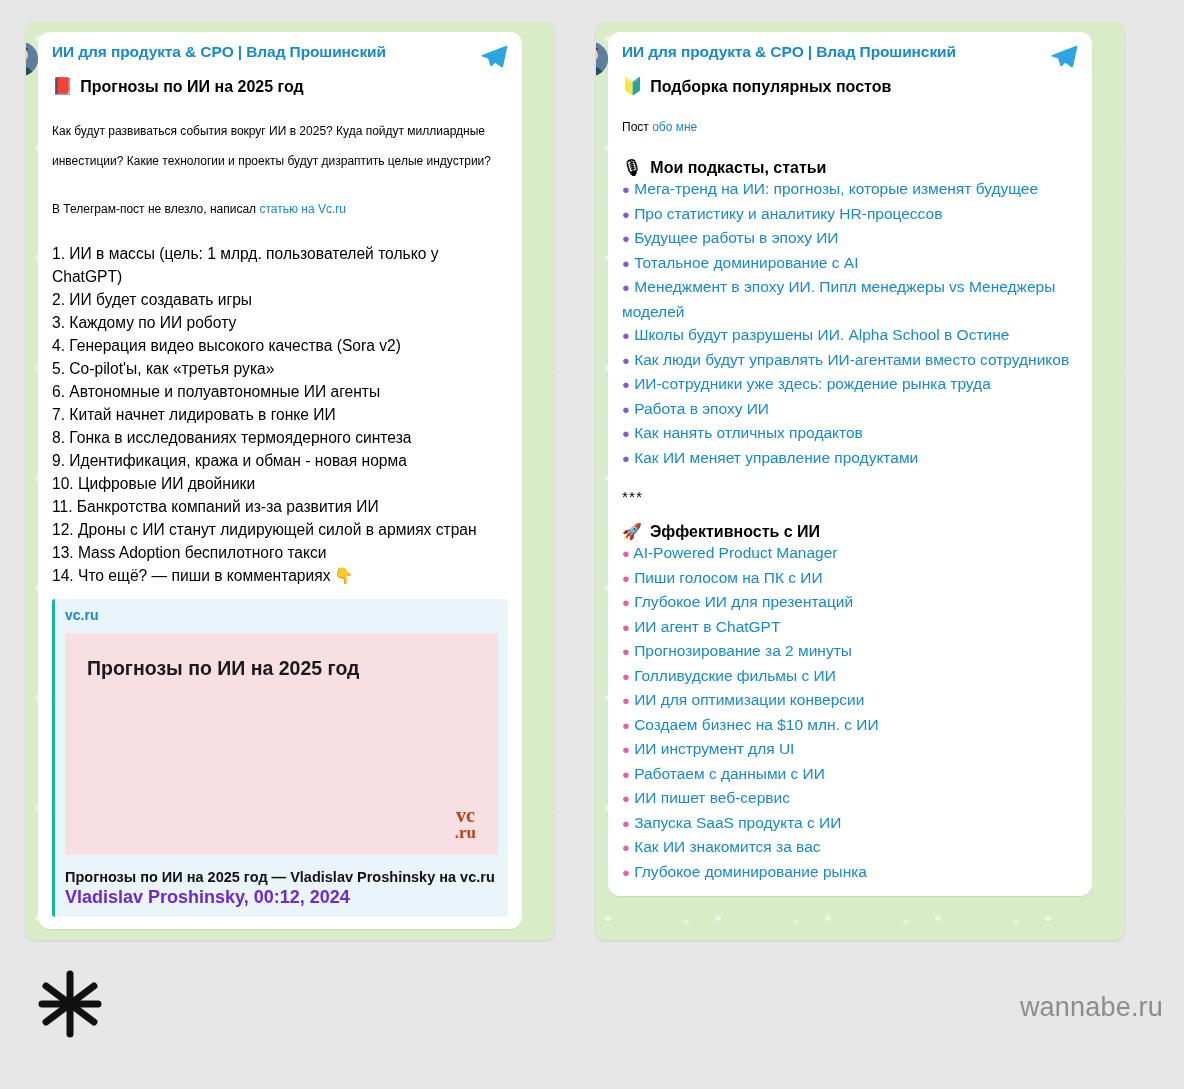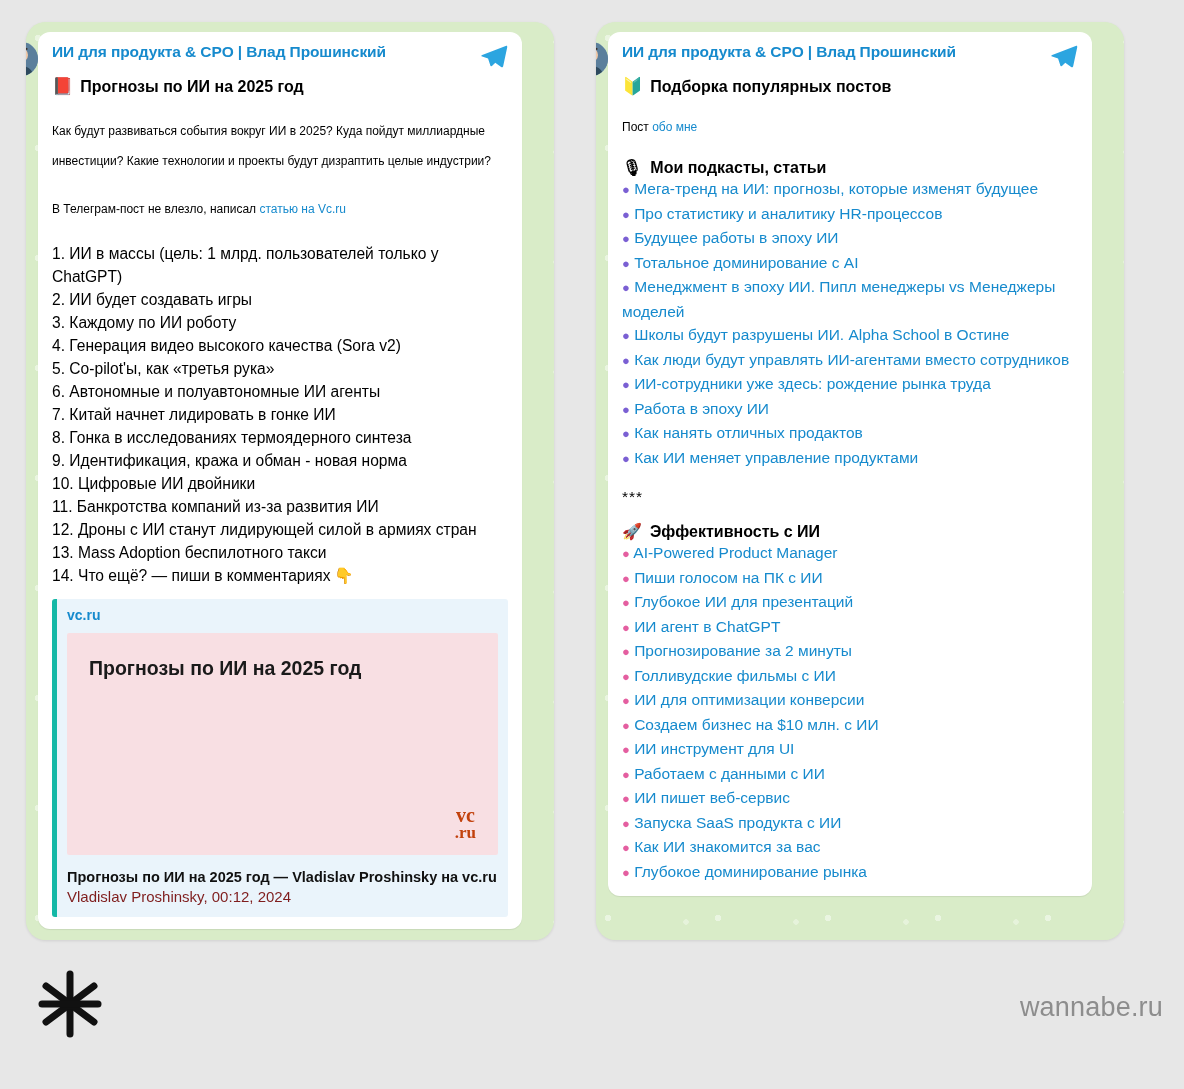--- a/index.html
+++ b/index.html
@@ -19,21 +19,21 @@
     left: 0; top: 0;
     width: 1184px;
     height: 944px;
     background: #e7e7e7;
   }
   .card {
     position: absolute;
     top: 22px;
     width: 528px;
     height: 918px;
-    border-radius: 20px;
+    border-radius: 8px;
     background: #d8ebc7;
     overflow: hidden;
     box-shadow: 0 1px 3px rgba(0,0,0,0.10);
   }
   .card-left { left: 26px; }
   .card-right { left: 596px; }
 
   
   .doodle {
     position: absolute;
@@ -123,21 +123,21 @@
     font-size: 15.6px;
     line-height: 23px;
     color: #000;
   }
   .numbered div { margin: 0; }
   .b { font-weight: bold; }
 
   
   .preview {
     margin-top: 12px;
-    border-left: 5px solid #14b8a6;
+    border-left: 3px solid #14b8a6;
     background: #eaf4fb;
     padding: 8px 10px 10px 10px;
     border-radius: 3px;
   }
   .preview-site {
     color: #168acd;
     font-weight: bold;
     font-size: 14px;
   }
   .preview-img {
@@ -168,23 +168,23 @@
   }
   .preview-img-logo .ru { font-size: 17px; }
   .preview-caption {
     margin-top: 12px;
     font-size: 14.5px;
     font-weight: bold;
     color: #111;
     line-height: 20px;
   }
   .preview-sub {
-    font-size: 15px;
-    color: #7f1d1d;
-    font-weight: normal;
+    font-size: 18px;
+    color: #6d28d9;
+    font-weight: bold;
     line-height: 20px;
   }
 
   
   .section-head {
     margin-top: 16px;
     font-size: 16px;
     font-weight: bold;
     color: #000;
     display: flex;

